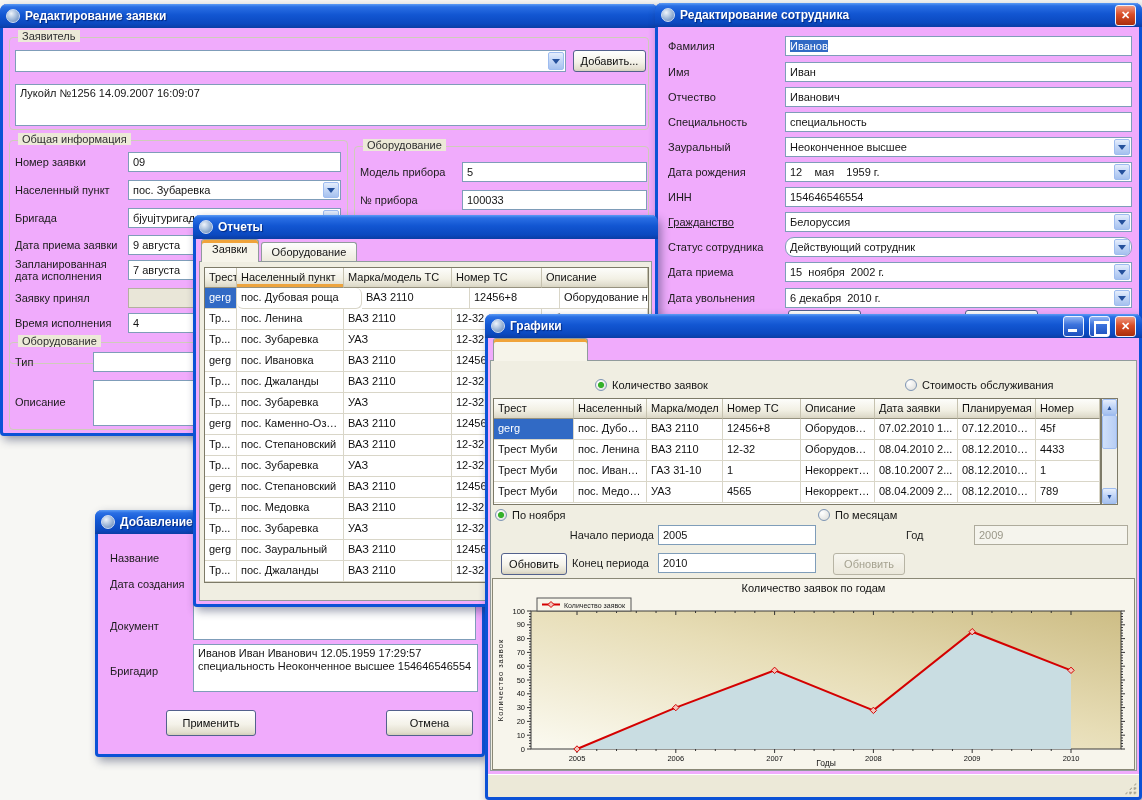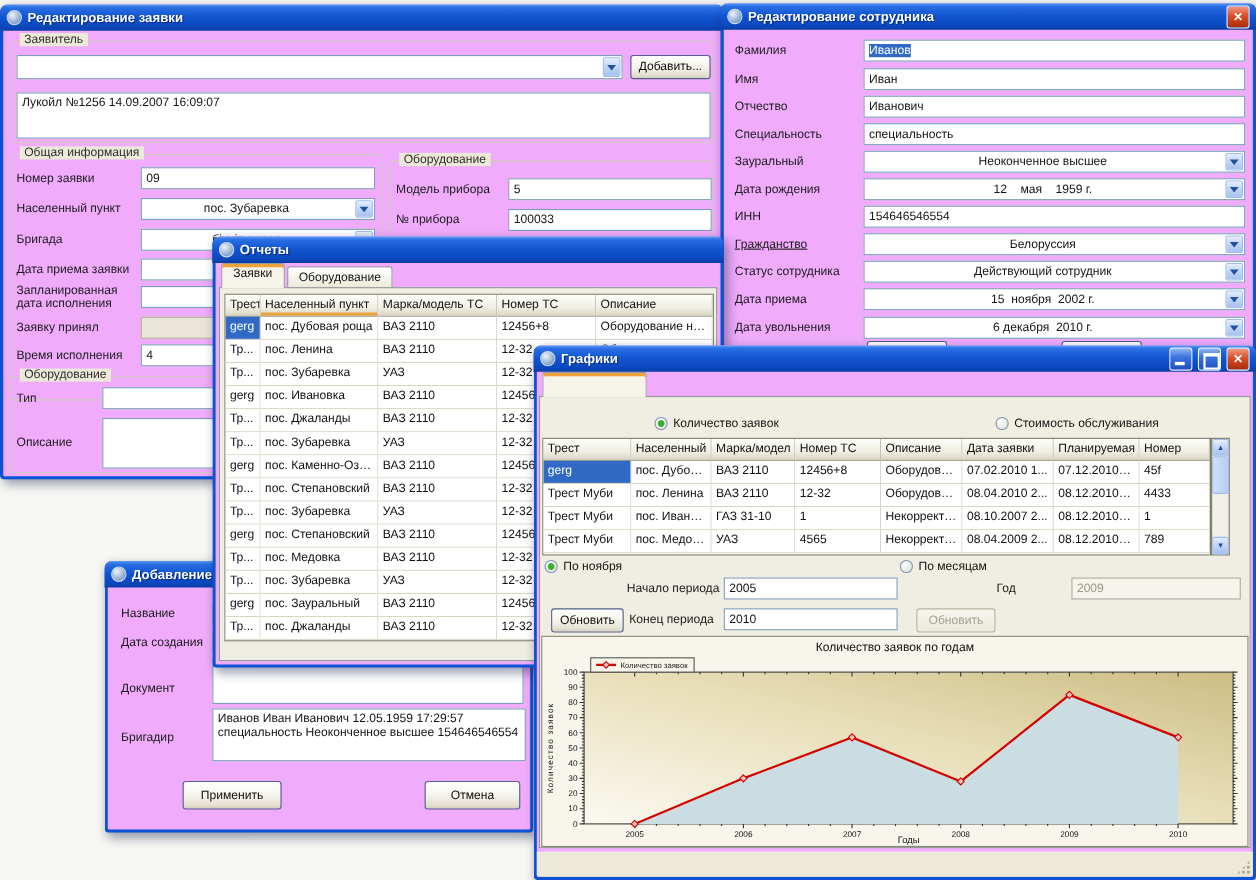--- a/index.html
+++ b/index.html
@@ -17,21 +17,21 @@
 .tbtn.bred{background:linear-gradient(180deg,#f5a08b 0%,#e1573312 0%,#e25b36 40%,#b8300f 100%);background:linear-gradient(180deg,#f09a82,#d94d27 45%,#a92d0c);}
 .ic-min::after{content:"";position:absolute;left:4px;bottom:4px;width:9px;height:3px;background:#fff;}
 .ic-max::after{content:"";position:absolute;left:4px;top:4px;width:11px;height:10px;border:2px solid #fff;border-top-width:3px;}
 .grp{position:absolute;border:1px solid #cfccba;border-radius:4px;}
 .glab{position:absolute;top:-8px;left:8px;background:#ece9d8;padding:0 4px;font-size:11px;color:#2e2e30;}
 .lbl{position:absolute;font-size:11px;color:#1b1b1b;line-height:12px;}
 .tb{position:absolute;height:20px;background:#fff;border:1px solid #7f9db9;font-size:11px;line-height:18px;padding:0 4px;overflow:hidden;white-space:pre;}
 .tb .cval{white-space:pre;}
 .tb.dis{background:#e9e6d8;border-color:#b3b0a0;}
 .tb.gdis{color:#9b9889;border-color:#aeab9c;background:#f5f4ed;}
-.combo{padding-right:25px;text-align:center;}
+.combo{padding-right:25px;}
 .arr{position:absolute;right:1px;top:1px;bottom:1px;width:16px;border:1px solid #9ebcf0;border-radius:2px;
  background:linear-gradient(180deg,#e6eefc,#c4d7f7 45%,#a6c1ee);display:flex;align-items:center;justify-content:center;}
 .arr::after{content:"";border:4px solid transparent;border-top:5px solid #24509c;margin-top:5px;}
 .ta{height:auto;line-height:13px;padding:2px 4px;white-space:pre-wrap;}
 .btn{position:absolute;border:1px solid #53618c;border-radius:3px;font-size:11px;color:#0c0c0c;
  background:linear-gradient(180deg,#fff 0%,#f4f2e9 55%,#e3dfcf 88%,#d4cfba 100%);
  display:flex;align-items:center;justify-content:center;cursor:default;}
 .btn.dis{color:#a5a290;border-color:#b7b4a4;background:linear-gradient(180deg,#f7f6f0,#ebe8db);}
 .tabs{position:absolute;display:flex;align-items:flex-end;}
 .tab{height:20px;padding:3px 10px 0;border:1px solid #919b9c;border-bottom:none;border-radius:3px 3px 0 0;
@@ -138,21 +138,21 @@
       <div class="tb" style="left: 127px; top: 109px; width: 347px;"><span class="cval">специальность</span></div>
       <span class="lbl" style="left: 10px; top: 138px; width: 112px;">Зауральный</span>
       <div class="tb combo" style="left: 127px; top: 134px; width: 347px;"><span class="cval">Неоконченное высшее</span><span class="arr"></span></div>
       <span class="lbl" style="left: 10px; top: 163px; width: 112px;">Дата рождения</span>
       <div class="tb combo" style="left: 127px; top: 159px; width: 347px;"><span class="cval">12    мая    1959 г.</span><span class="arr"></span></div>
       <span class="lbl" style="left: 10px; top: 188px; width: 112px;">ИНН</span>
       <div class="tb" style="left: 127px; top: 184px; width: 347px;"><span class="cval">154646546554</span></div>
       <span class="lbl" style="left: 10px; top: 213px; width: 112px; text-decoration: underline;">Гражданство</span>
       <div class="tb combo" style="left: 127px; top: 209px; width: 347px;"><span class="cval">Белоруссия</span><span class="arr"></span></div>
       <span class="lbl" style="left: 10px; top: 238px; width: 112px;">Статус сотрудника</span>
-      <div class="tb combo" style="left: 127px; top: 234px; width: 347px;"><span class="cval">Действующий сотрудник</span><span class="arr"></span></div>
+      <div class="tb combo" style="left: 127px; top: 234px; width: 347px; border-radius: 9px;"><span class="cval">Действующий сотрудник</span><span class="arr"></span></div>
       <span class="lbl" style="left: 10px; top: 263px; width: 112px;">Дата приема</span>
       <div class="tb combo" style="left: 127px; top: 259px; width: 347px;"><span class="cval">15  ноября  2002 г.</span><span class="arr"></span></div>
       <span class="lbl" style="left: 10px; top: 289px; width: 112px;">Дата увольнения</span>
       <div class="tb combo" style="left: 127px; top: 285px; width: 347px;"><span class="cval">6 декабря  2010 г.</span><span class="arr"></span></div>
     </div>
   <div class="btn" style="left:130px;top:307px;width:73px;height:24px"></div>
   <div class="btn" style="left:307px;top:307px;width:73px;height:24px"></div>
 </div>
 
 <div class="win" id="win-add" style="left:95px;top:510px;width:390px;height:247px;z-index:3">
@@ -185,21 +185,21 @@
   <div class="grid" id="reports-grid" style="left:8px;top:52px;width:445px;height:316px">
       <div class="grow gh">
         <div class="gc" style="width: 32px;">Трест</div>
         <div class="gc sorted" style="width: 107px;">Населенный пункт</div>
         <div class="gc" style="width: 108px;">Марка/модель ТС</div>
         <div class="gc" style="width: 90px;">Номер ТС</div>
         <div class="gc" style="width: 106px;">Описание</div>
       </div>
       <div class="grow">
         <div class="gc sel" style="width: 32px;">gerg</div>
-        <div class="gc" style="width: 107px;">пос. Дубовая роща</div>
+        <div class="gc" style="width: 125px; border-radius: 6px;">пос. Дубовая роща</div>
         <div class="gc" style="width: 108px;">ВАЗ 2110</div>
         <div class="gc" style="width: 90px;">12456+8</div>
         <div class="gc" style="width: 106px;">Оборудование не ф...</div>
       </div>
       <div class="grow">
         <div class="gc" style="width: 32px;">Тр...</div>
         <div class="gc" style="width: 107px;">пос. Ленина</div>
         <div class="gc" style="width: 108px;">ВАЗ 2110</div>
         <div class="gc" style="width: 90px;">12-32</div>
         <div class="gc" style="width: 106px;">Оборудование не ф...</div>

